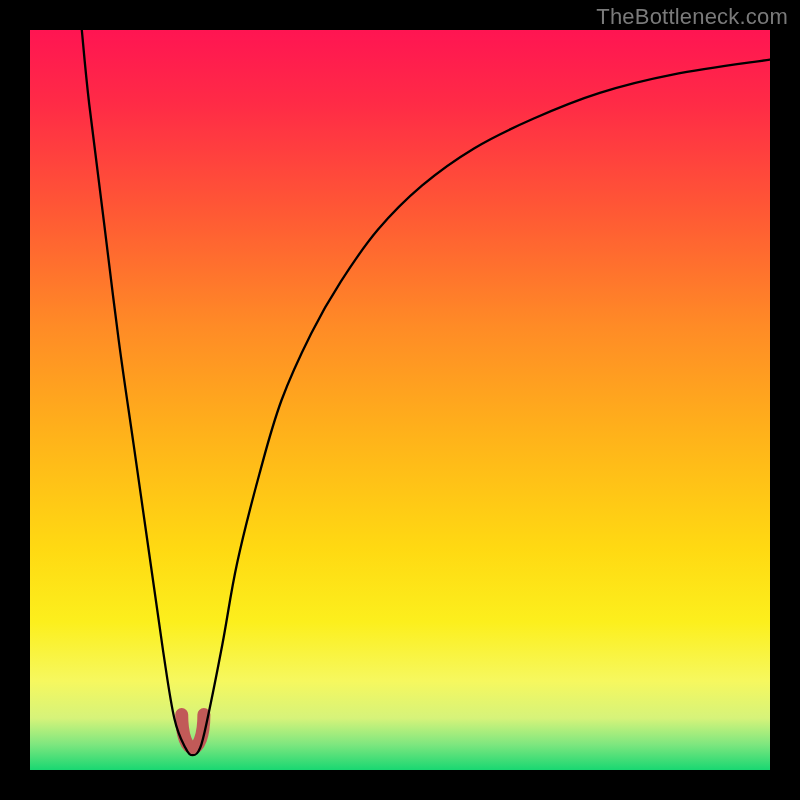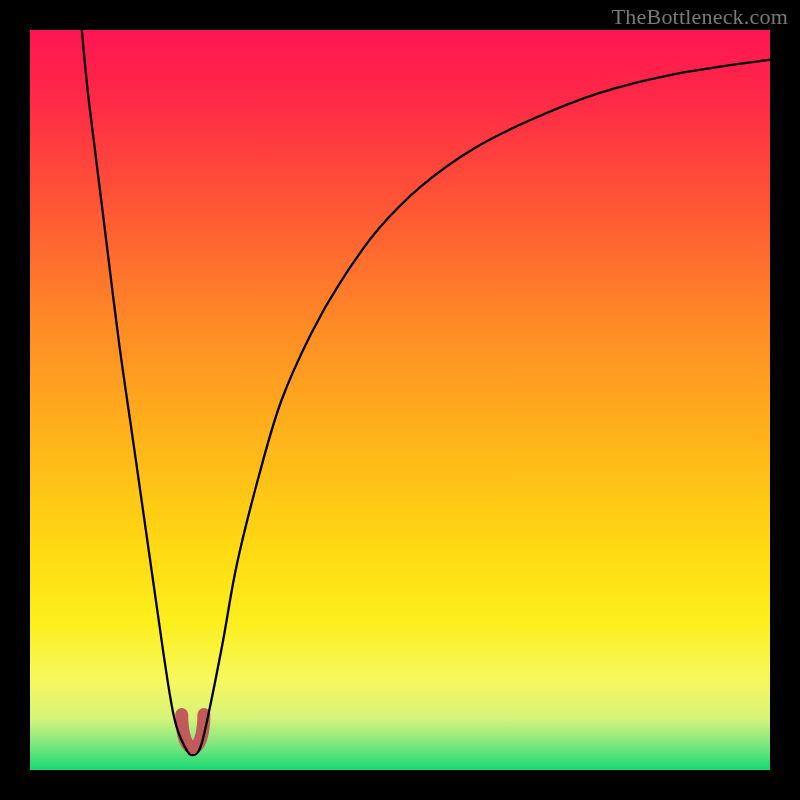--- a/index.html
+++ b/index.html
@@ -11,21 +11,20 @@
     background: #000;
     font-family: Arial, Helvetica, sans-serif;
   }
   .frame {
     position: absolute;
     top: 0;
     left: 0;
     width: 800px;
     height: 800px;
     background: #000;
-    font-family: Liberation Serif, serif;
   }
   .plot-area {
     position: absolute;
     top: 30px;
     left: 30px;
     width: 740px;
     height: 740px;
     overflow: hidden;
   }
   .watermark {

